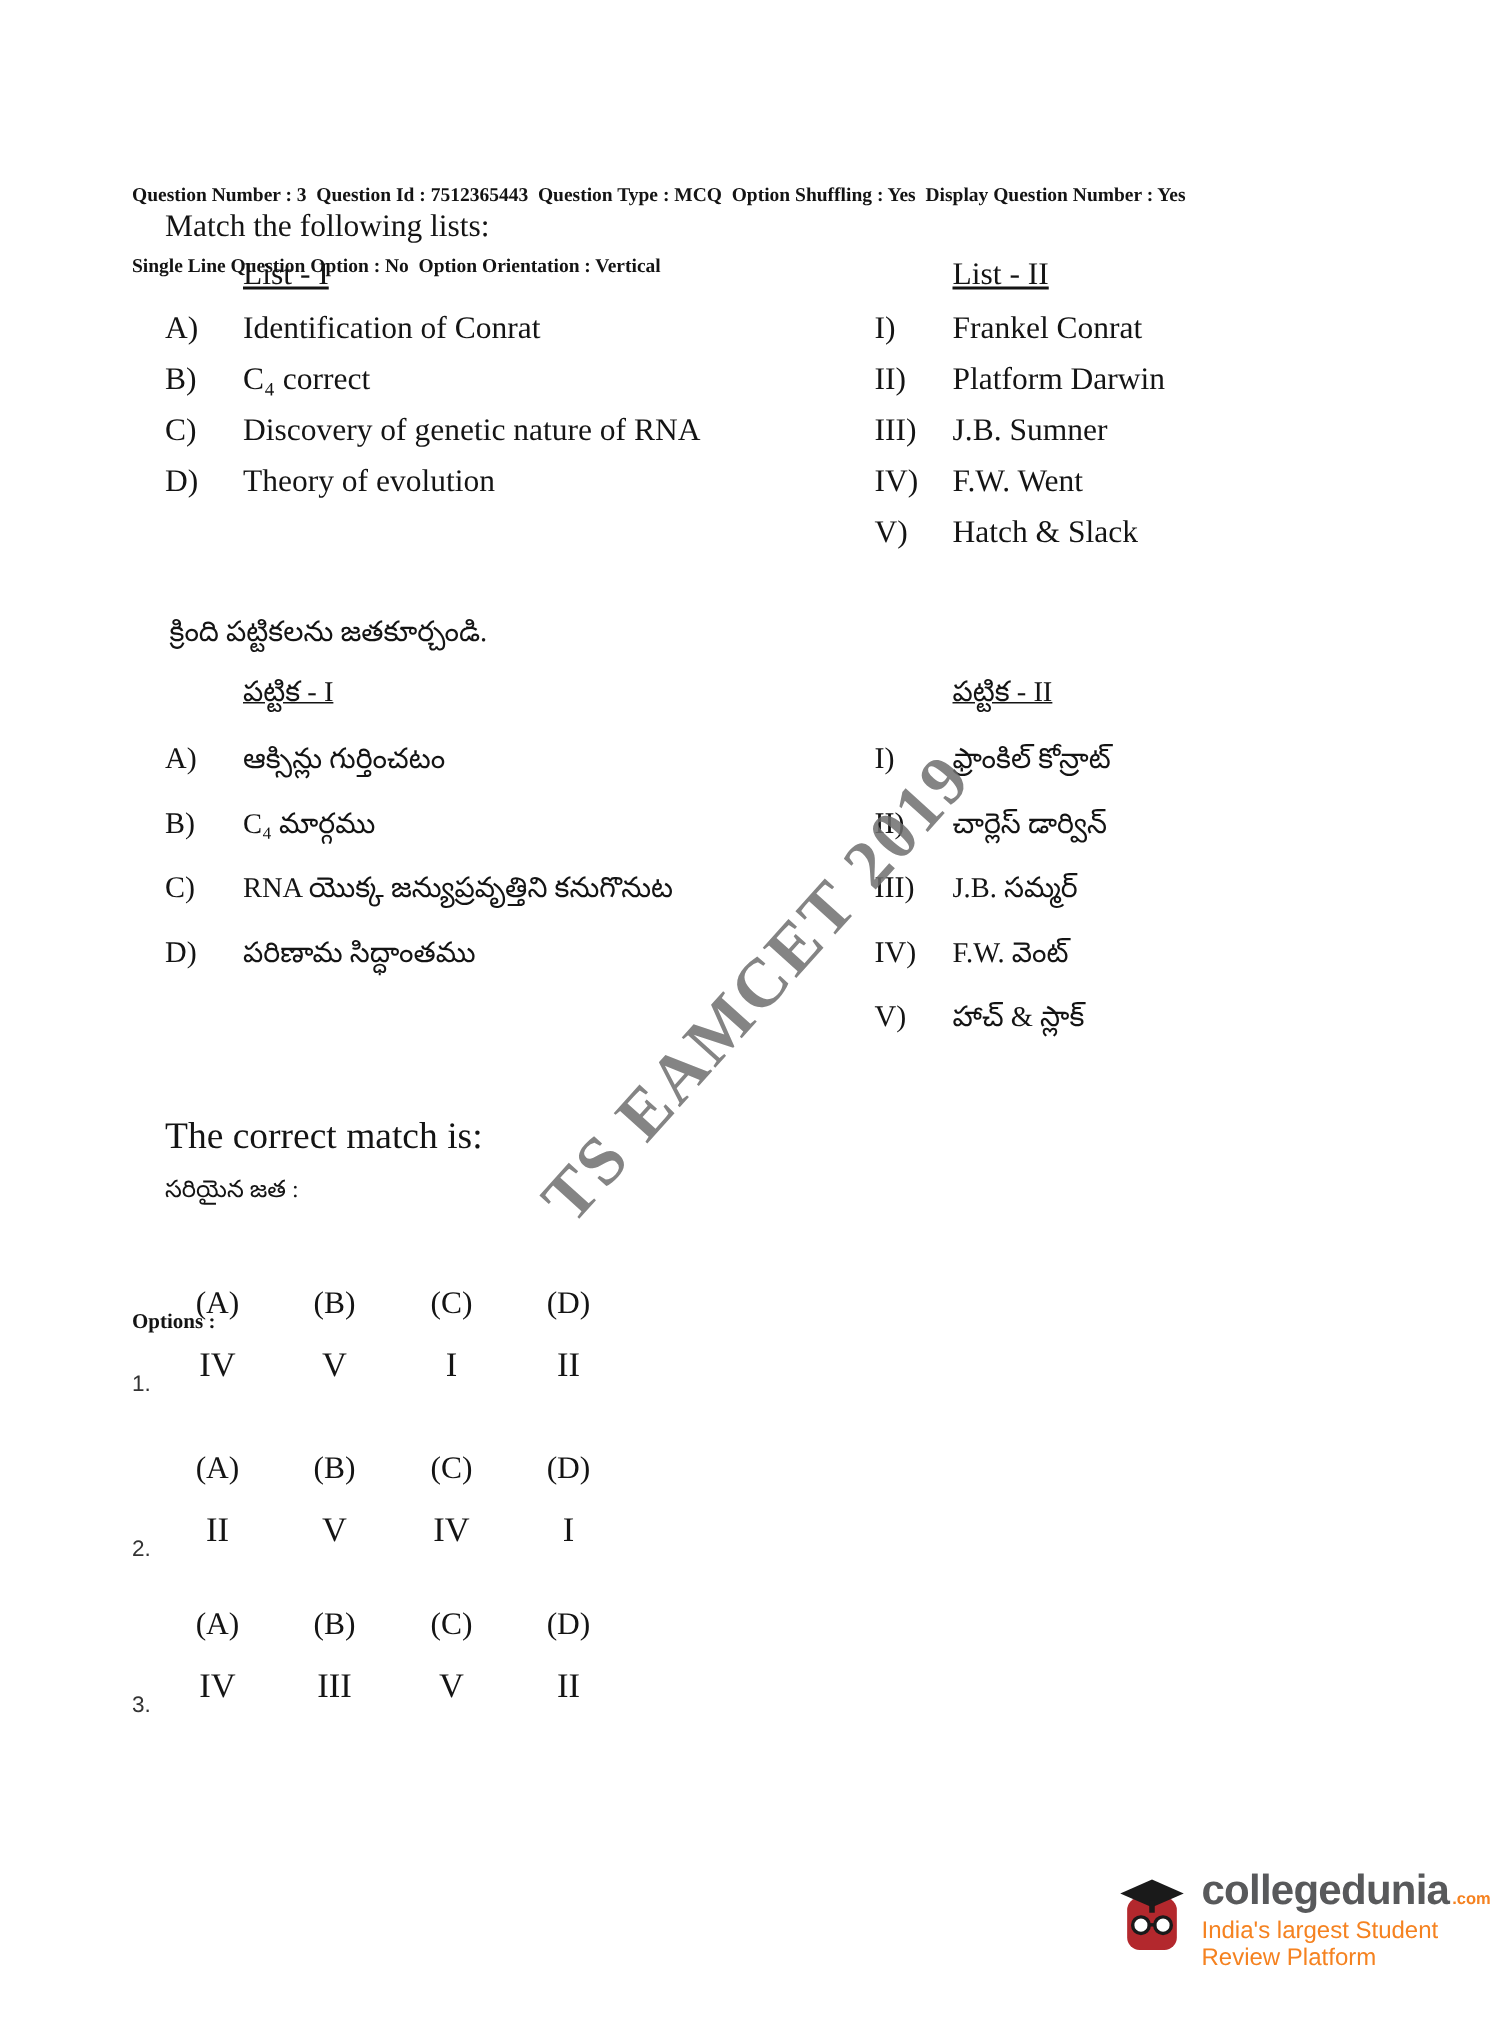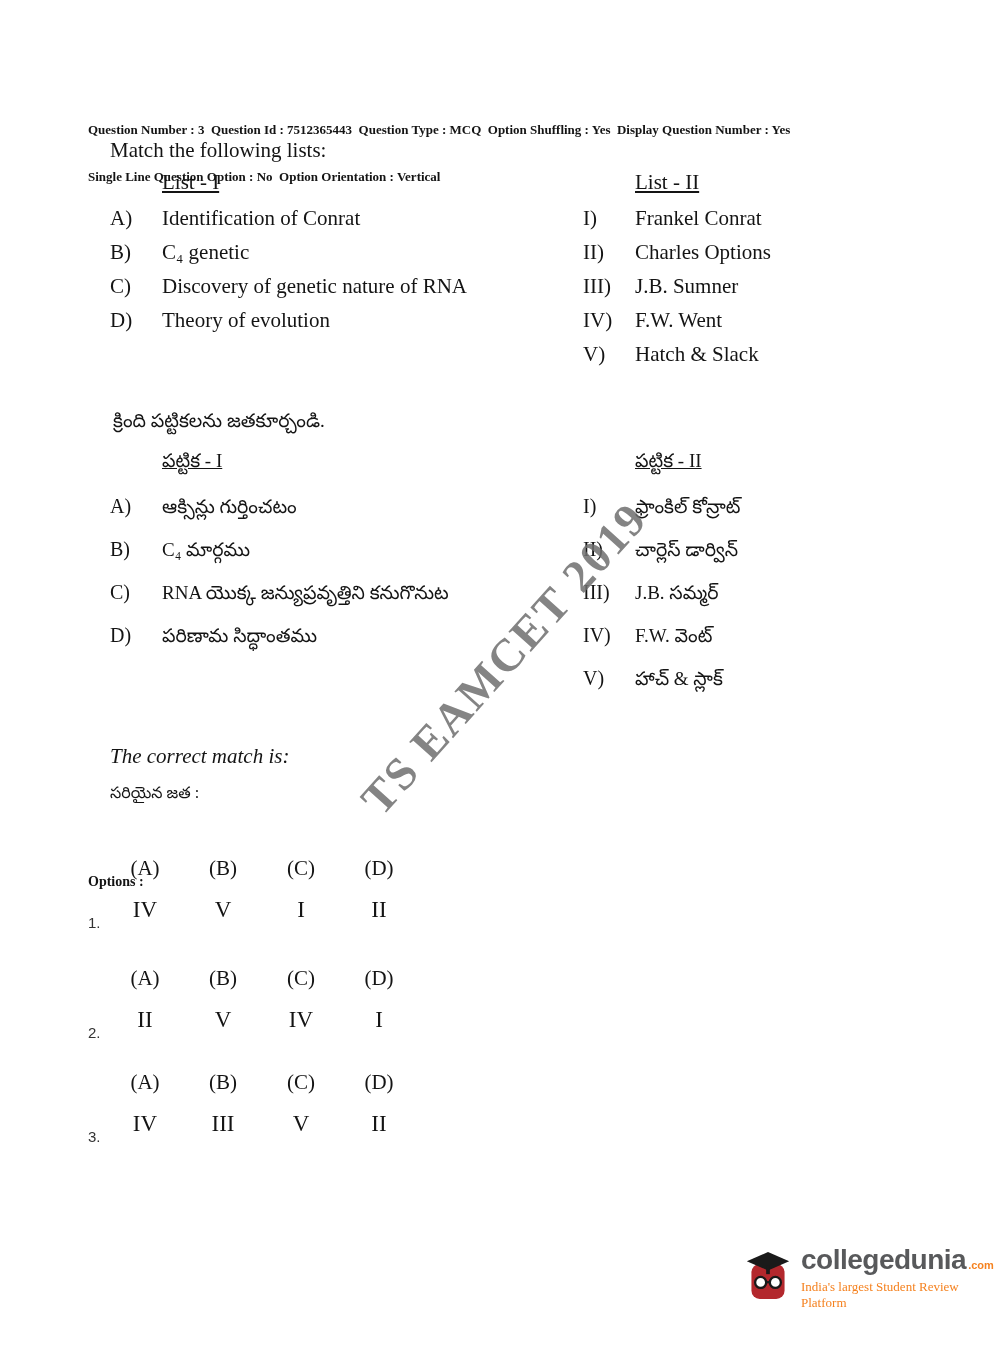--- a/index.html
+++ b/index.html
@@ -52,21 +52,21 @@
   .watermark {
     position:absolute; left:279px; top:632px; width:450px;
     transform:rotate(-48deg);
     font-size:46px; font-weight:bold; letter-spacing:2px;
     color:#6f6f6f; opacity:0.85;
     white-space:nowrap; text-align:center;
     z-index:5; pointer-events:none;
   }
 
   
-  .closing-en { position:absolute; left:110px; top:744px; font-size:21px;font-style:italic; }
+  .closing-en { position:absolute; left:110px; top:744px; font-size:25px; }
   .closing-te { position:absolute; left:110px; top:784px; font-size:16px; }
 
   
   .options-label {
     position:absolute; left:88px; top:834px;
     font-size:14px; font-weight:bold;margin-top:40px;
   }
   .opt-block { position:absolute; left:88px; display:flex; }
   .opt-num {
     flex:0 0 18px; align-self:flex-end;
@@ -90,22 +90,22 @@
   .brand-row { display:flex; align-items:baseline; }
   .brand {
     font-family:"Liberation Sans", sans-serif;
     font-size:28px; font-weight:bold; color:#58595b; letter-spacing:-0.5px;
   }
   .brand-suffix {
     font-family:"Liberation Sans", sans-serif;
     font-size:11px; font-weight:bold; color:#f58220; margin-left:2px;
   }
   .tagline {
-    font-family:Liberation Serif, serif;
-    font-size:13px; color:#f58220; margin-top:3px;
+    font-family:Liberation Sans, sans-serif;
+    font-size:16px; color:#f58220; margin-top:3px;
   }
 </style>
 </head>
 <body>
 
 <div class="meta">
   <div>Question Number : 3  Question Id : 7512365443  Question Type : MCQ  Option Shuffling : Yes  Display Question Number : Yes</div>
   <div>Single Line Question Option : No  Option Orientation : Vertical</div>
 </div>
 
@@ -113,40 +113,40 @@
 
 <div class="lists">
   <div class="list-left">
     <div class="list-title">List - I</div>
     <div class="list-item">
       <span class="item-label">A)</span>
       <span class="item-text">Identification of Conrat</span>
     </div>
     <div class="list-item">
       <span class="item-label">B)</span>
-      <span class="item-text">C₄ genetic</span>
+      <span class="item-text">C₄ correct</span>
     </div>
     <div class="list-item">
       <span class="item-label">C)</span>
       <span class="item-text">Discovery of genetic nature of RNA</span>
     </div>
     <div class="list-item">
       <span class="item-label">D)</span>
       <span class="item-text">Theory of evolution</span>
     </div>
   </div>
   <div class="list-right">
     <div class="list-title">List - II</div>
     <div class="list-item">
       <span class="item-label">I)</span>
       <span class="item-text">Frankel Conrat</span>
     </div>
     <div class="list-item">
       <span class="item-label">II)</span>
-      <span class="item-text">Charles Options</span>
+      <span class="item-text">Platform Darwin</span>
     </div>
     <div class="list-item">
       <span class="item-label">III)</span>
       <span class="item-text">J.B. Sumner</span>
     </div>
     <div class="list-item">
       <span class="item-label">IV)</span>
       <span class="item-text">F.W. Went</span>
     </div>
     <div class="list-item">

